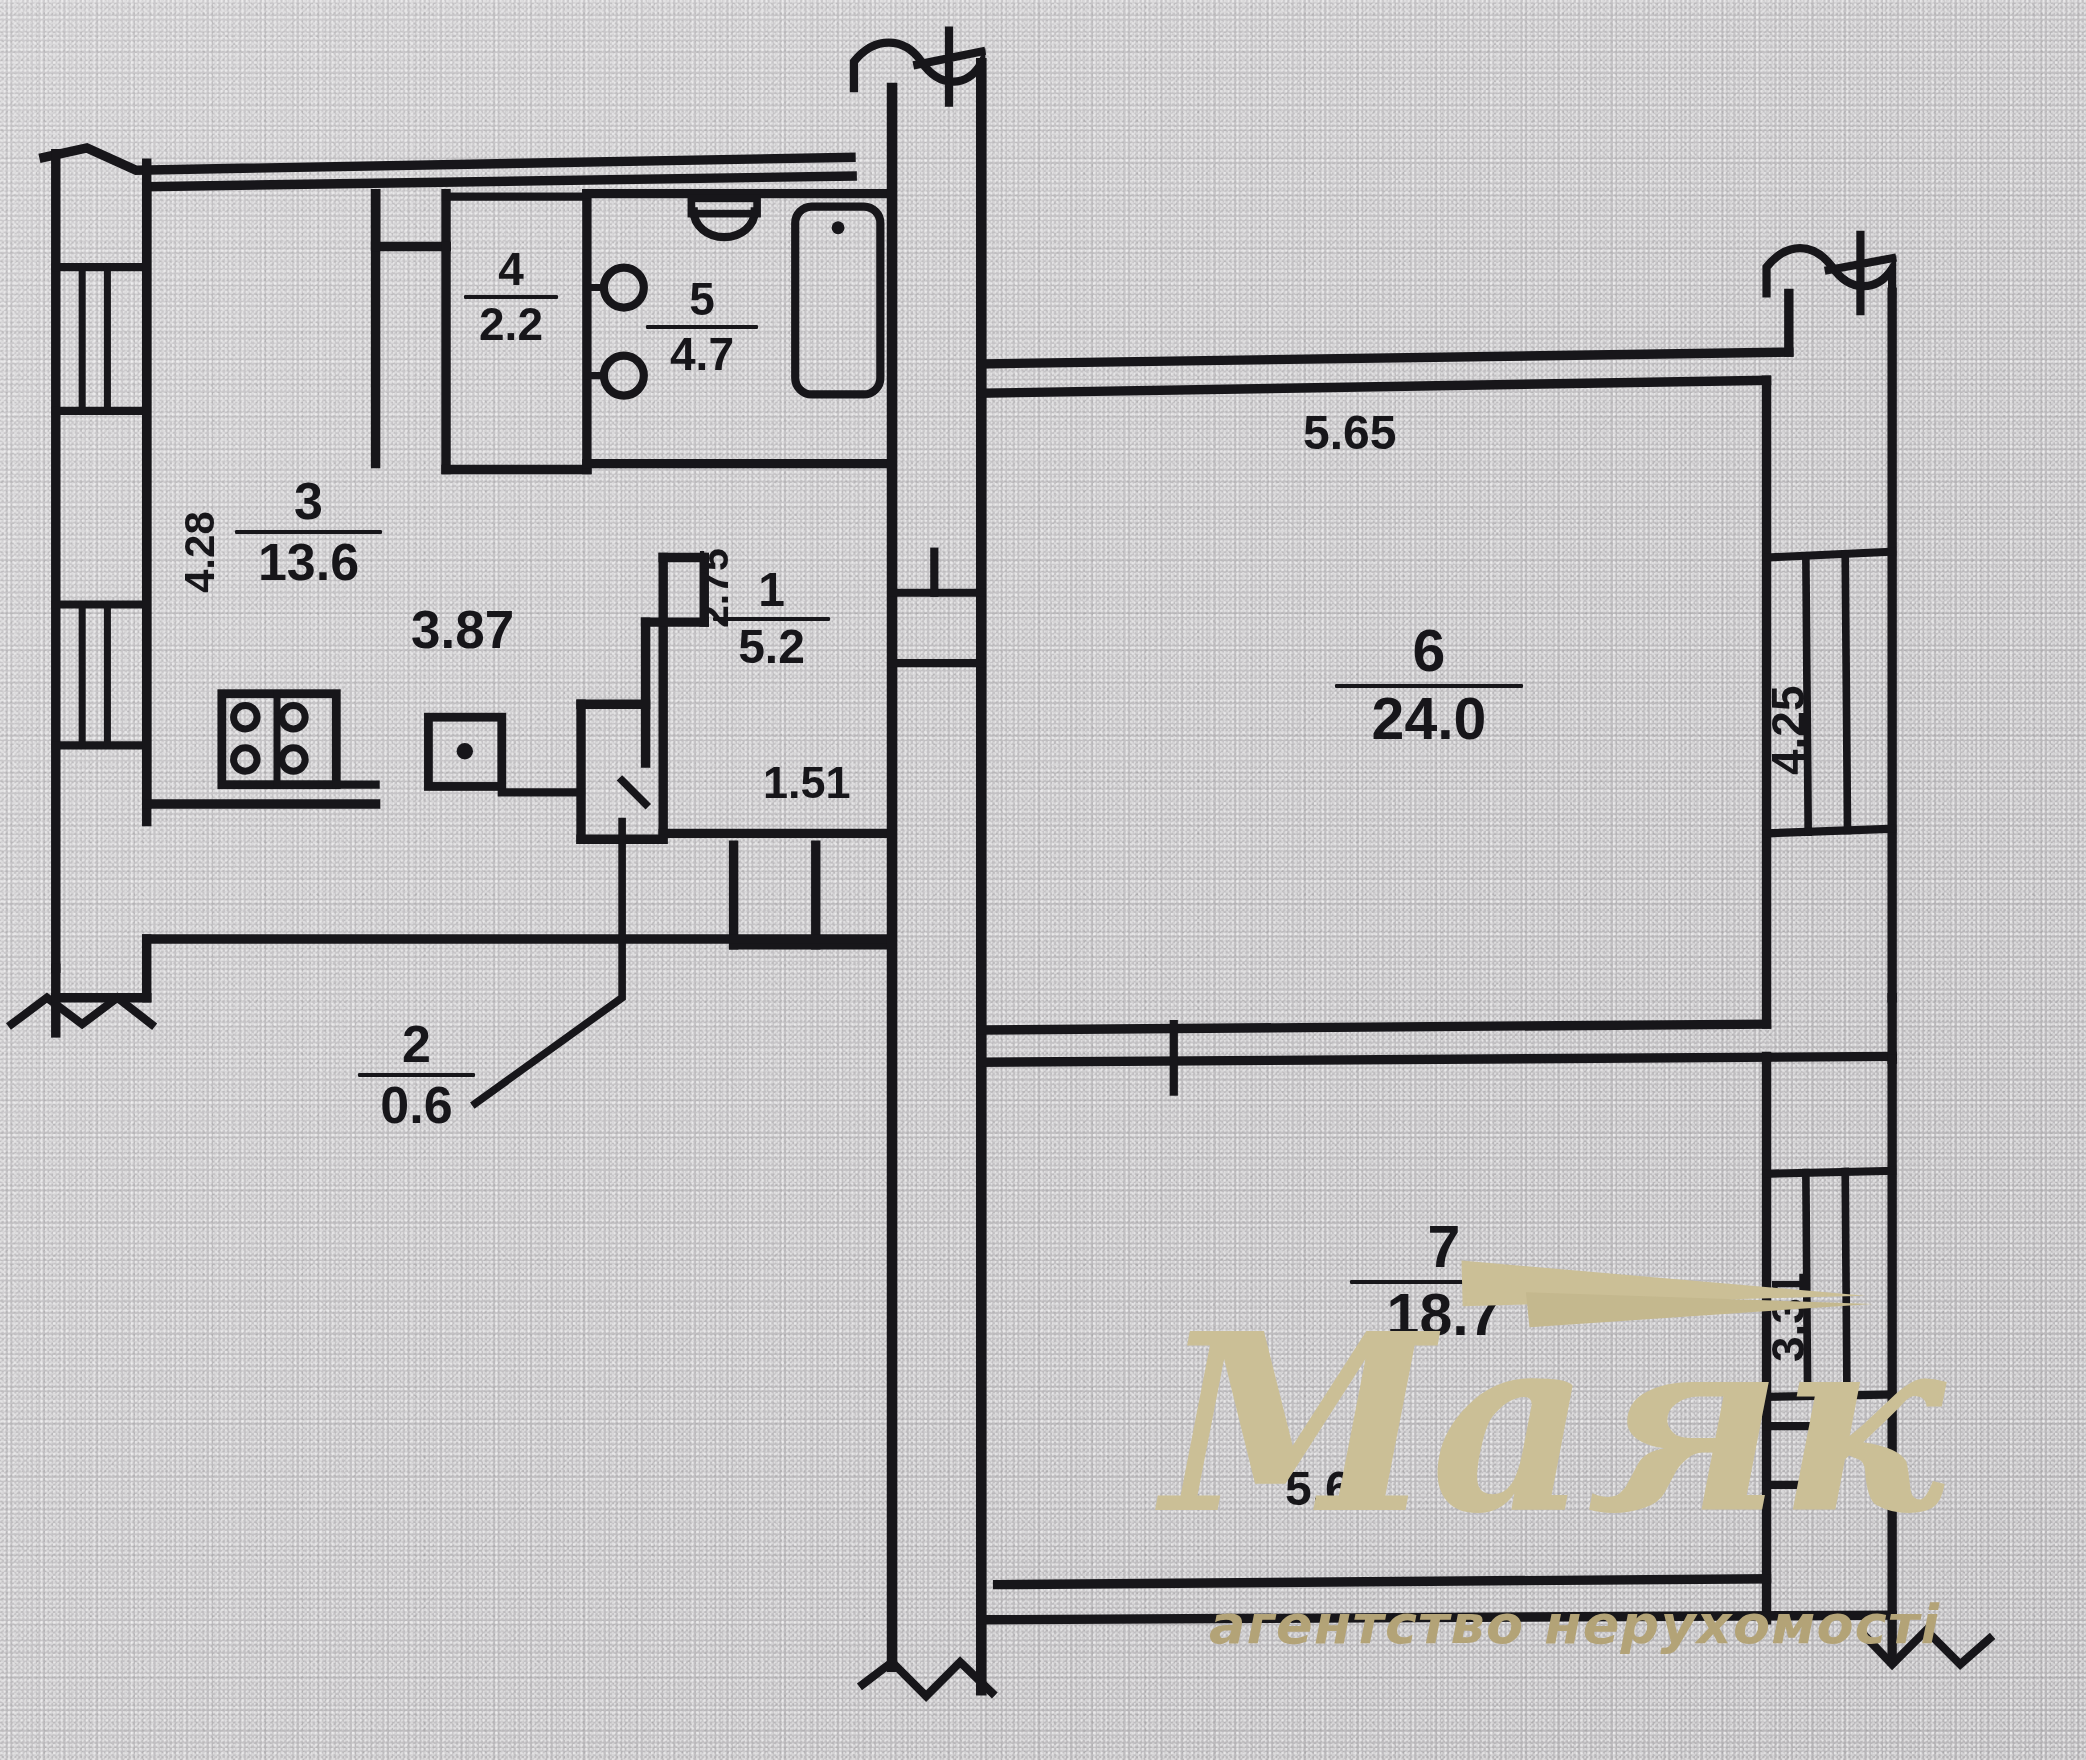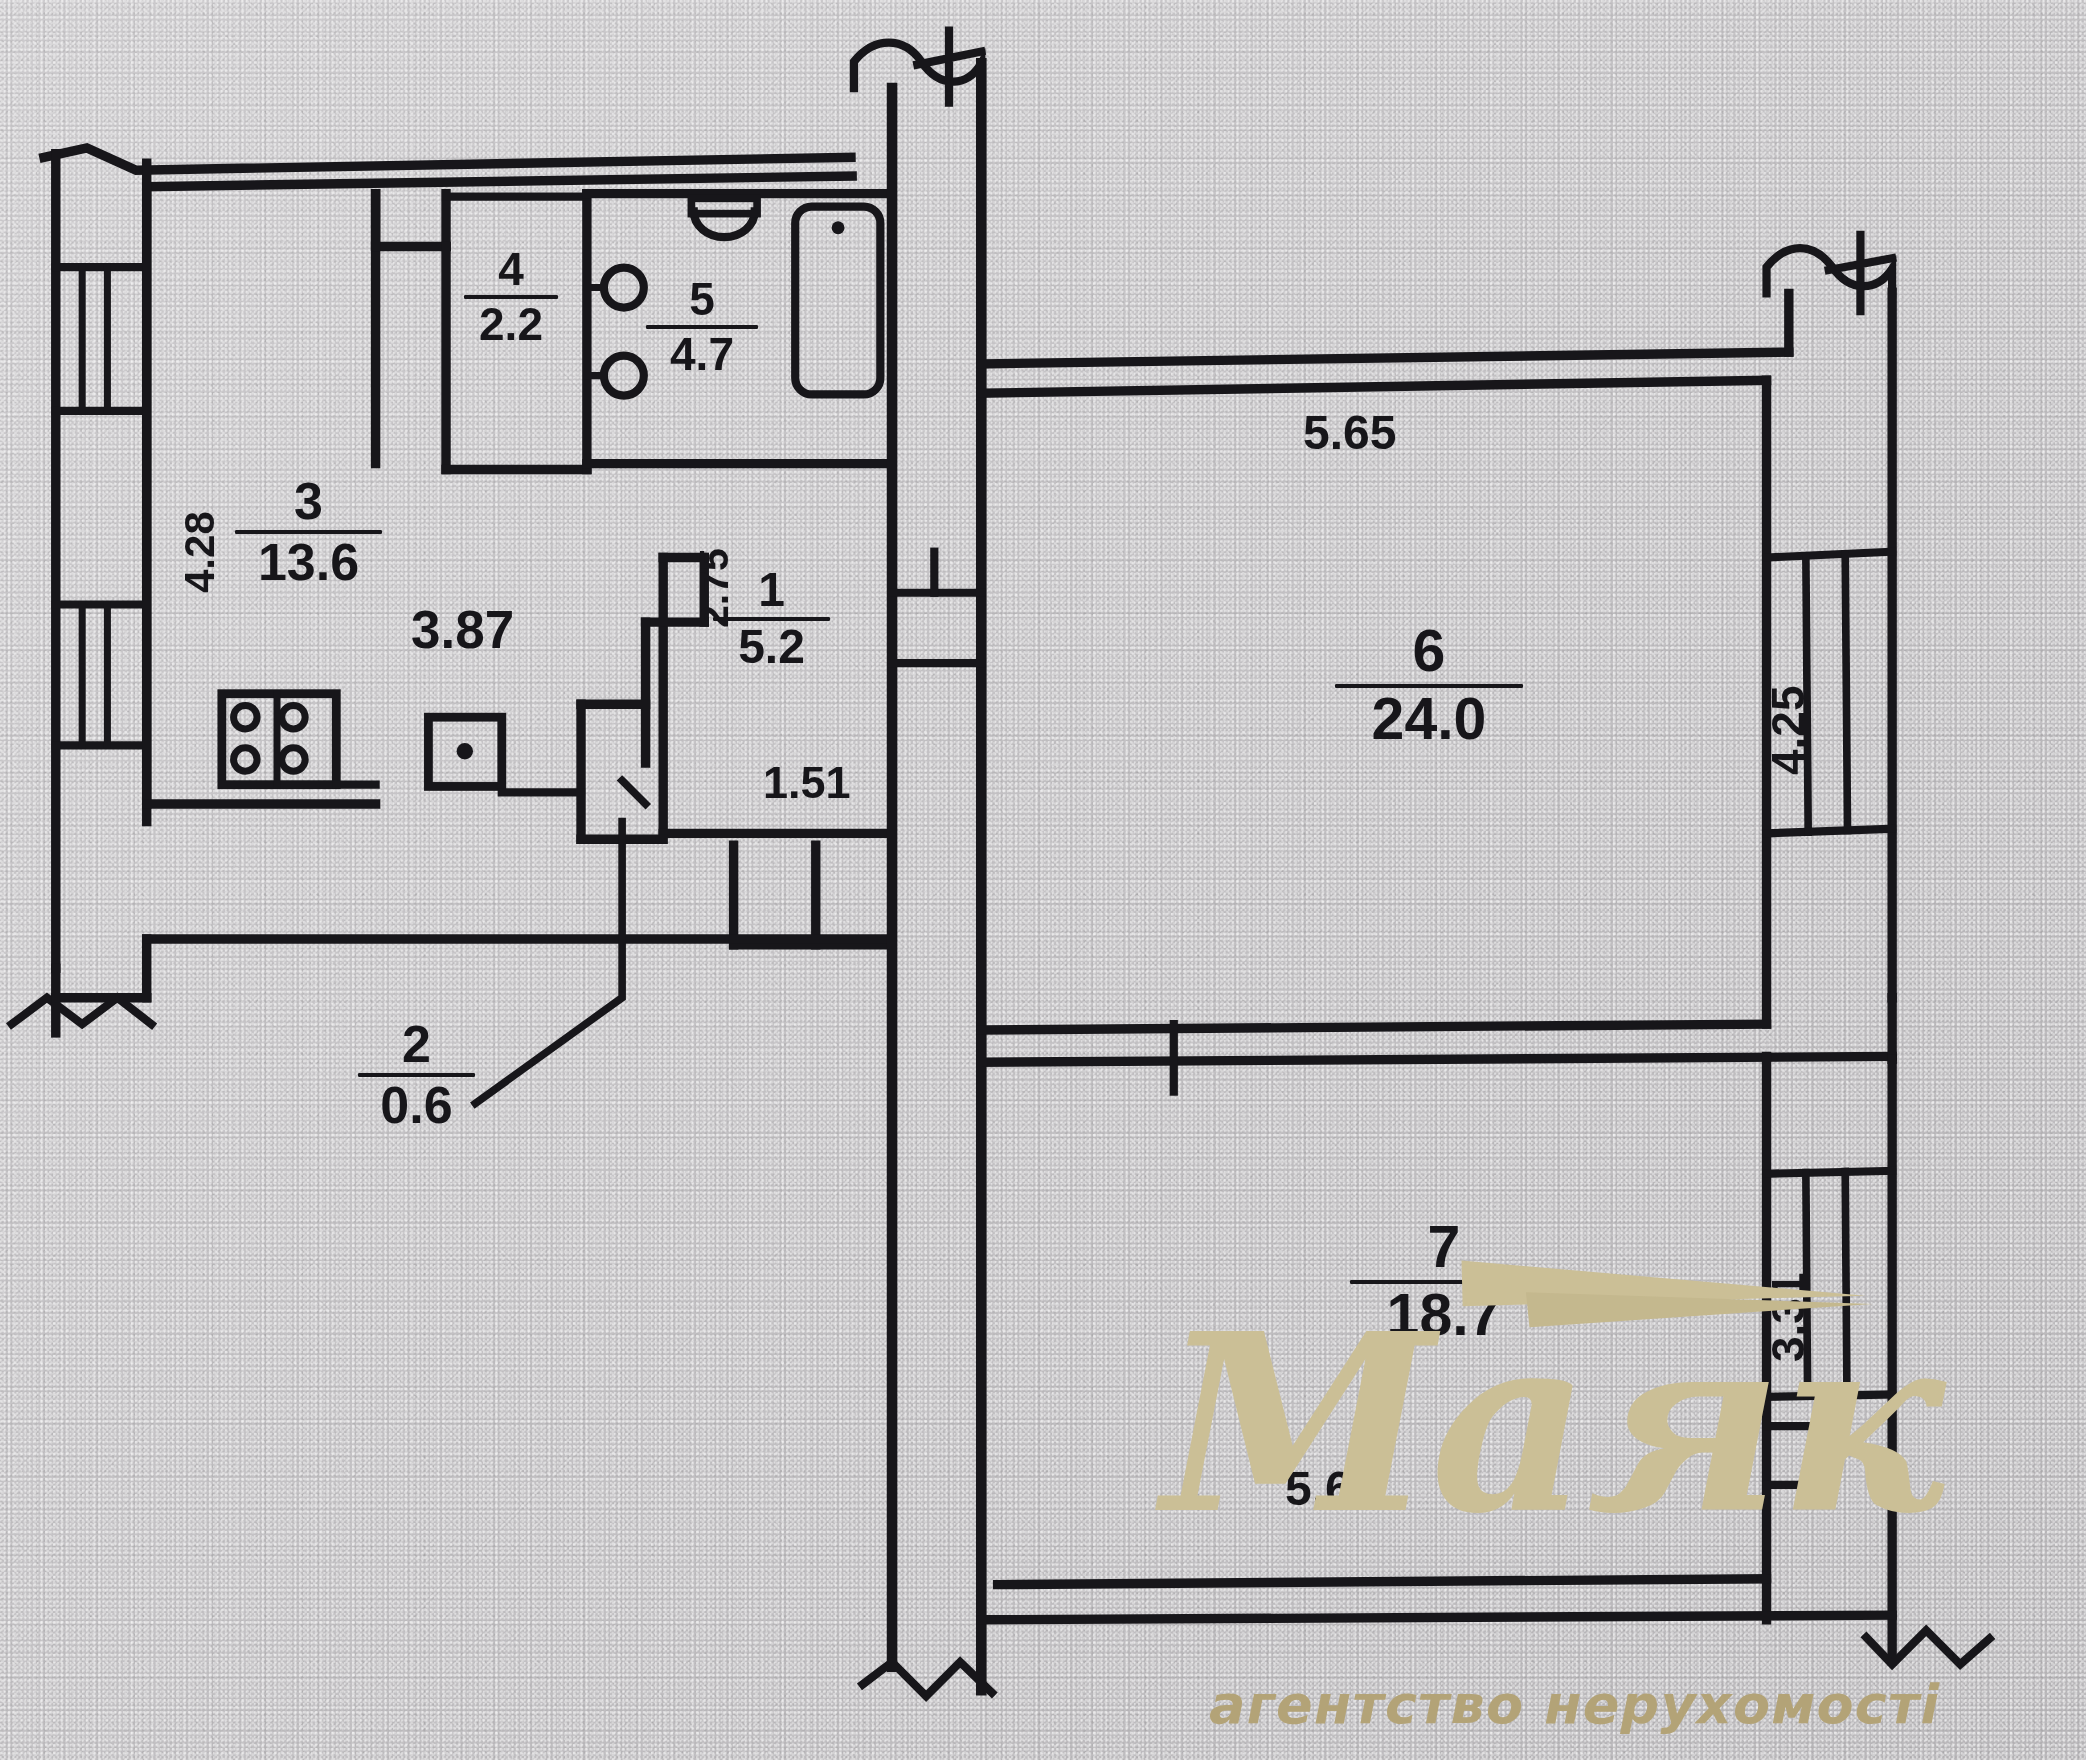--- a/index.html
+++ b/index.html
@@ -262,17 +262,17 @@
 
   <div class="dim" style="left:1285px;top:1461px;font-size:48px;">5.65</div>
 
   <div id="wm" style="left:0;top:0;right:0;bottom:0;">
 
     <svg style="position:absolute;left:1455px;top:1250px;width:423px;height:123px;" viewBox="0 0 720 210">
       <path d="M10,18 L700,78 L12,96 Z" fill="#cbbf96"></path>
       <path d="M120,72 L712,92 L126,132 Z" fill="#c4b88e"></path>
     </svg>
     <div class="word" style="left:1162px;top:1279px;font-size:246px;">Маяк</div>
-    <div class="sub" style="left:1209px;top:1673px;font-size:54px;letter-spacing:1.2px;">агентство нерухомості</div>
+    <div class="sub" style="left:1209px;top:1593px;font-size:54px;letter-spacing:1.2px;">агентство нерухомості</div>
   </div>
 
 </div>
 
 
 </body></html>

